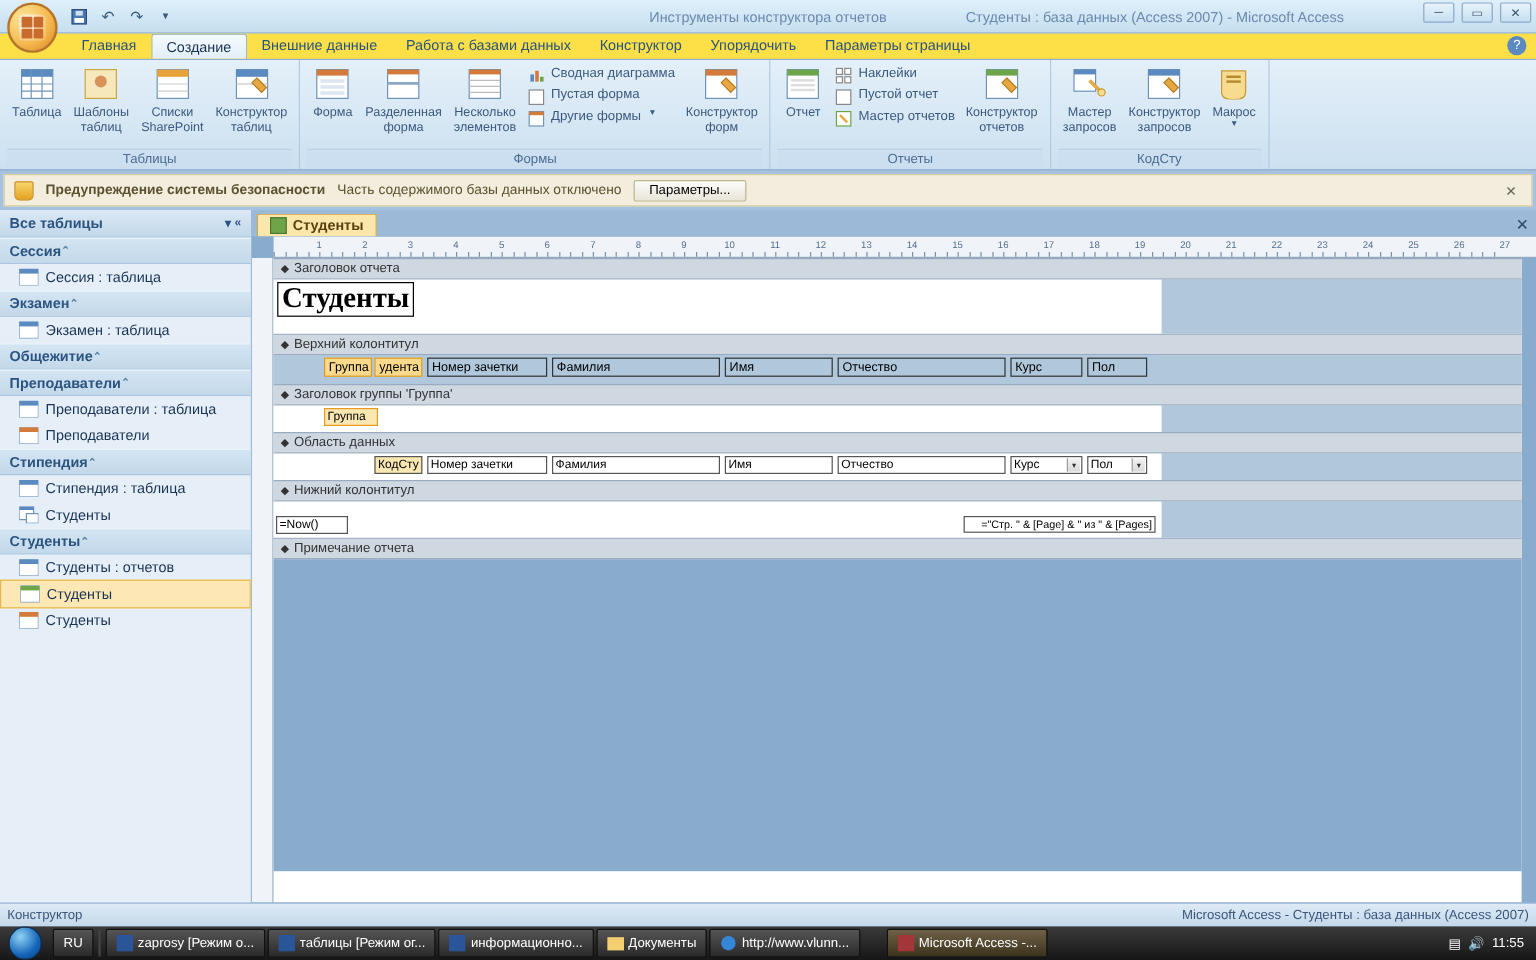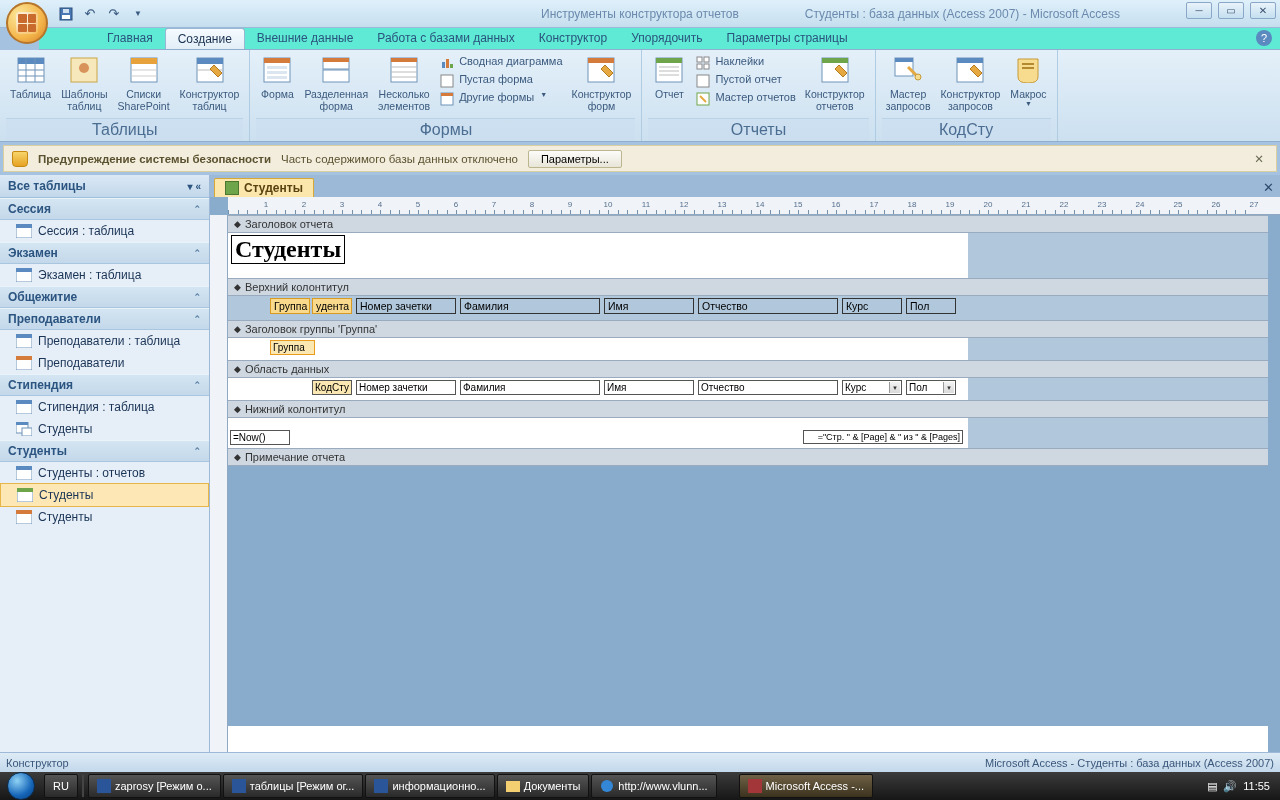--- a/index.html
+++ b/index.html
@@ -11,49 +11,49 @@
 .office-button-inner{ width:22px;height:22px;background:radial-gradient(circle at 30% 30%,#ffffff,#f4b64b);border-radius:3px;display:grid;grid-template-columns:1fr 1fr;grid-template-rows:1fr 1fr;gap:1px;padding:2px;}
 .office-button-inner span{background:#c96b2c;border-radius:1px;}
 .qat { margin-left: 56px; display: flex; gap: 4px; align-items:center; }
 .qat-btn { width: 20px; height: 20px; display: inline-flex; align-items:center;justify-content:center; color:#3a5a80;font-size:13px;}
 .titlebar-center { position:absolute; left:50%; transform:translateX(-50%); color:#6b8aad; white-space:nowrap; }
 .titlebar-right { position:absolute; right: 160px; color:#6b8aad; white-space:nowrap;}
 .win-controls { position:absolute; right:4px; top:2px; display:flex; gap:6px; }
 .win-ctrl { width:26px;height:17px;background:linear-gradient(#e9f3fa,#c5dff0);border:1px solid #8aa7c7;border-radius:2px;display:flex;align-items:center;justify-content:center;font-size:10px;color:#3a5170;}
 
 
-.tabs { height: 22px; background:#5eead4; display:flex; font-size:12px; border-bottom:1px solid #8faece; padding-left: 56px; position:relative;margin-left:39px;}
+.tabs { height: 22px; background:#fde047; display:flex; font-size:12px; border-bottom:1px solid #8faece; padding-left: 56px; position:relative;}
 .tab { padding:3px 12px 0; color:#2a547e; cursor:default; border-top-left-radius:3px;border-top-right-radius:3px;}
 .tab.active { background: linear-gradient(#f5fbff,#e2eef7); border:1px solid #97b7d5; border-bottom:none; color:#1a3250;}
 .help-icon { position:absolute; right:8px; top:2px; width:16px;height:16px;border-radius:50%;background:#5a8ac0;color:#fff;font-size:11px;display:flex;align-items:center;justify-content:center;}
 
 
 .ribbon { height: 92px; background: linear-gradient(#e4f0f9,#cce0f0); border-bottom:1px solid #8faece; display:flex; font-size:11px; color:#3b5a7e;}
 .ribbon-group { border-right:1px solid #b0cce3; padding: 2px 6px 0; display:flex; flex-direction:column; }
 .ribbon-group-body { flex:1; display:flex; align-items:flex-start; gap:2px;}
-.ribbon-group-label { text-align:center; font-size:16px; color:#4b6d91; padding:2px 0; background:rgba(200,220,240,.4); border-top:1px solid rgba(144,180,210,.3);}
+.ribbon-group-label { text-align:center; font-size:11px; color:#4b6d91; padding:2px 0; background:rgba(200,220,240,.4); border-top:1px solid rgba(144,180,210,.3);}
 .ribbon-btn { display:flex; flex-direction:column; align-items:center; padding:2px 4px; min-width:42px; font-size:10.5px; line-height:1.15; text-align:center; cursor:default;}
 .ribbon-btn .ico { width:32px;height:32px;display:flex;align-items:center;justify-content:center;margin-bottom:2px;}
 .ribbon-small-list { display:flex; flex-direction:column; gap:0px; font-size:11px; padding-top:2px;}
 .ribbon-small { display:flex; align-items:flex-start; gap:4px; padding:1px 3px; white-space:nowrap;}
 .ribbon-small .sico{width:16px;height:16px;display:inline-flex;align-items:center;justify-content:center;}
 
 
 .security-bar { height:27px; background:#f3eddd; border:1px solid #d9cfa1; margin:3px; display:flex; align-items:center; font-size:11.5px; color:#5b5230; gap:10px; padding:0 8px;}
 .security-bar .shield{width:16px;height:16px;background:linear-gradient(#f7d56a,#e6a223);border:1px solid #c68a12;border-radius:2px 2px 4px 4px;}
 .security-bar button{ font-size:11px; padding:2px 12px; background:linear-gradient(#fcfcfa,#e8e5d8);border:1px solid #bcb68f;border-radius:2px;}
 .security-bar .close{margin-left:auto;color:#6b6b55;padding:0 4px;}
 
 
 .main { display:flex; height: calc(800px - 28px - 22px - 92px - 33px - 28px - 20px); }
 .nav-pane { width: 210px; background:#e6eef7; border-right:1px solid #9db9d7; font-size:12px; overflow:hidden; display:flex;flex-direction:column;}
 .nav-header { background:linear-gradient(#dbe8f5,#c2d8ea); border-bottom:1px solid #9ec0dc; padding:4px 8px; display:flex; align-items:center; font-weight:bold; color:#2b5480; justify-content:space-between;}
 .nav-header .arrows{ display:flex; gap:3px;}
 .nav-header .arrows span{font-size:10px;}
-.nav-group-hdr { background:linear-gradient(#d4e5f2,#c3d8ea); padding:3px 8px; font-weight:bold; color:#2b5480; border-top:1px solid #eaf3fa; border-bottom:1px solid #aac6df; display:flex;justify-content:space-between;align-items:center;}
+.nav-group-hdr { background:linear-gradient(#d4e5f2,#c3d8ea); padding:3px 8px; font-weight:bold; color:#2b5480; border-top:1px solid #eaf3fa; border-bottom:1px solid #aac6df; display:flex;align-items:center;}
 .nav-group-hdr .chev{font-size:9px;color:#5a7fa3;}
 .nav-item { display:flex; align-items:center; gap:6px; padding:4px 8px 4px 16px; color:#1a3456;}
 .nav-item.selected { background:#fde8b5; border:1px solid #e8b648; margin:-1px 0;}
 .nav-item .tico{width:16px;height:14px;display:inline-block;}
 
 .content-area { flex:1; background:#8aaccc; position:relative; display:flex;flex-direction:column;}
 .doc-tab-bar { height:22px; background:#9cbad8; display:flex; align-items:flex-end; padding-left:4px;}
 .doc-tab { background:#fbe6ac; border:1px solid #d6a838; border-bottom:none; padding:2px 10px; font-size:12px; color:#5a4210; border-radius:2px 2px 0 0; display:flex;align-items:center;gap:5px;}
 .doc-tab .dico{width:14px;height:14px;background:#6fa54a;border:1px solid #4a7830;}
 .doc-close{ margin-left:auto; padding:2px 6px; color:#2d4a6b; font-size:13px;}

